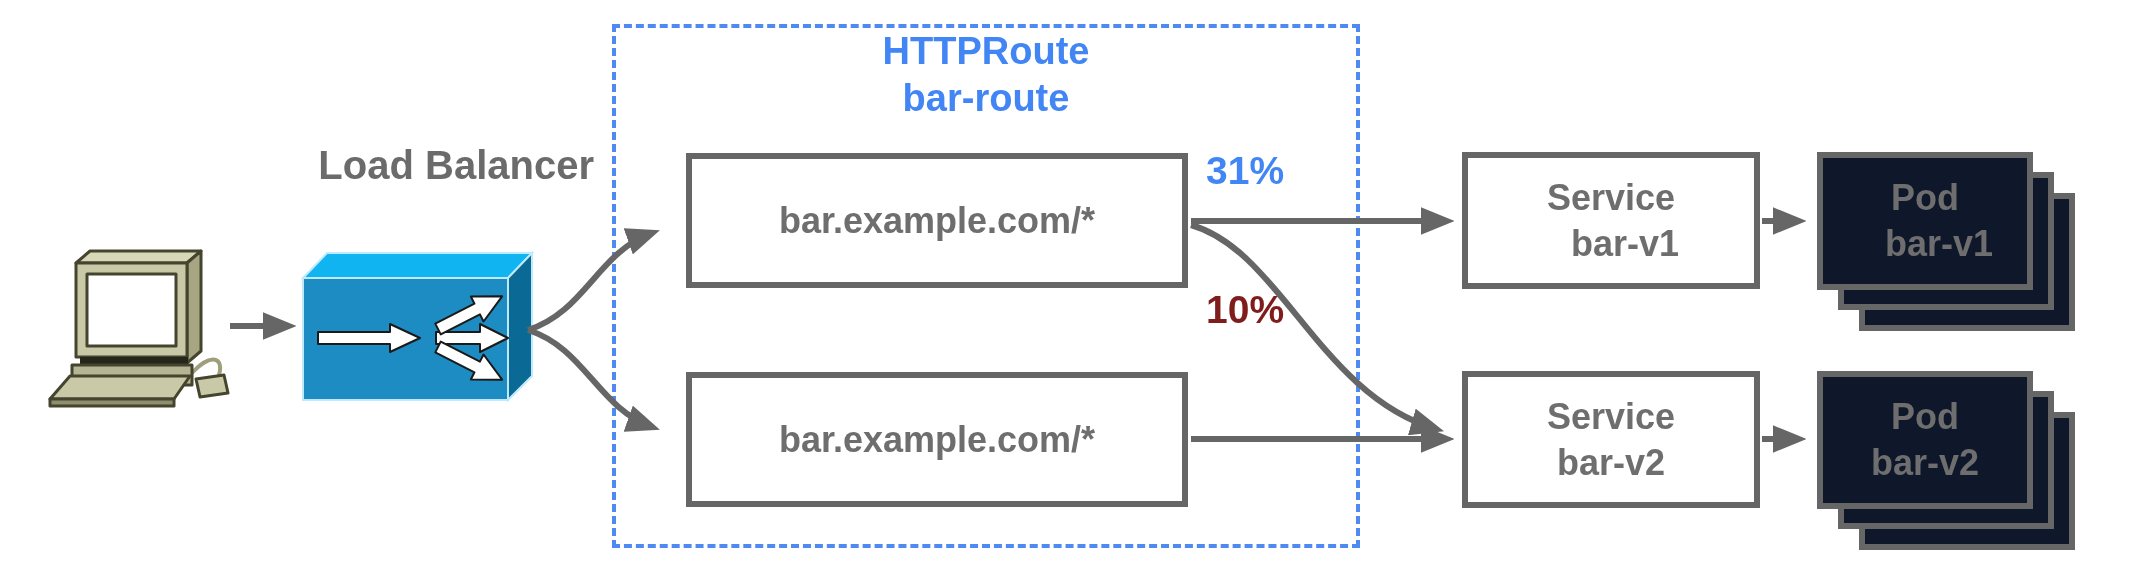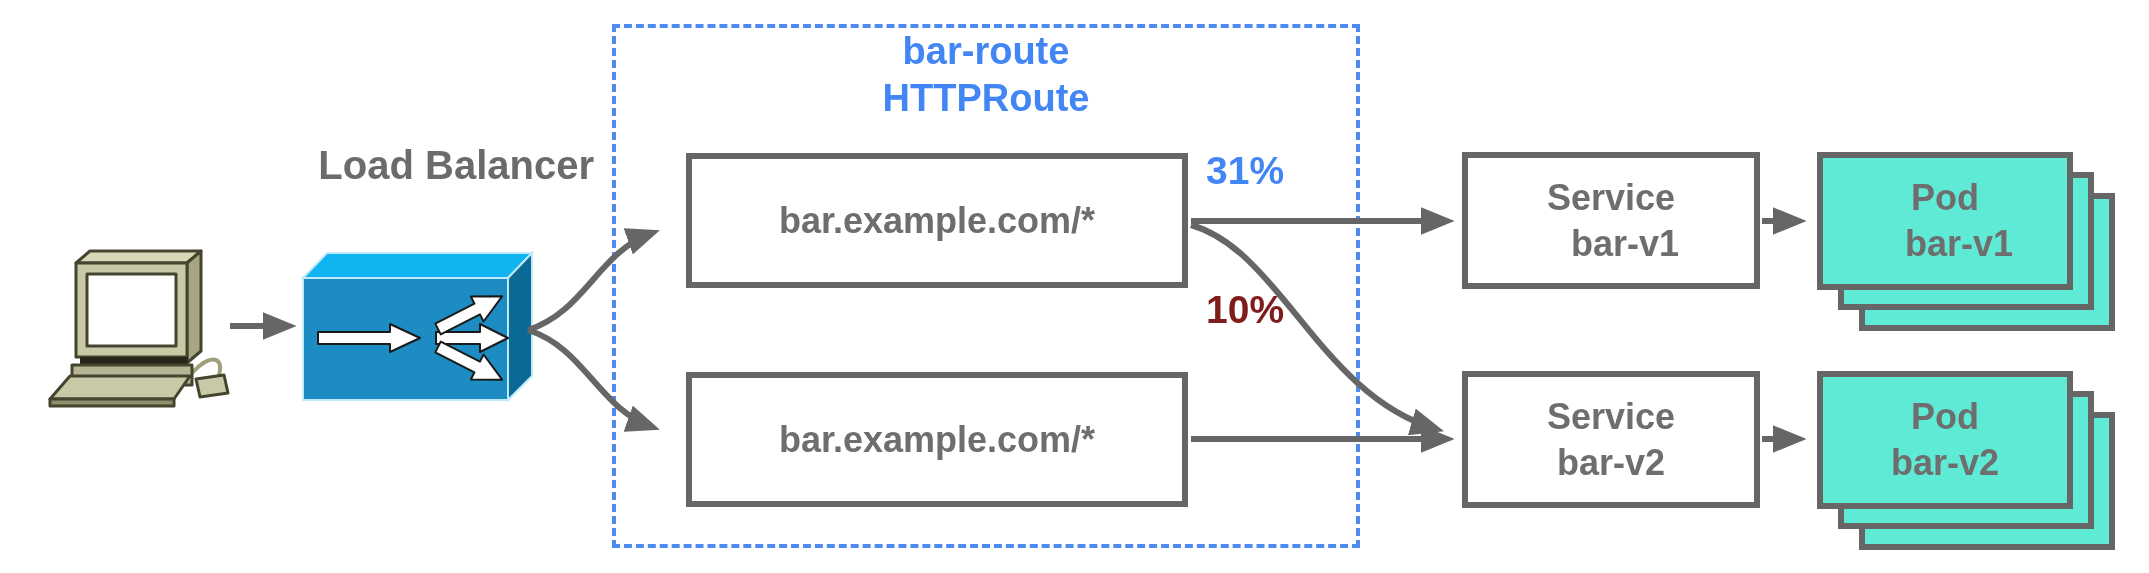--- a/index.html
+++ b/index.html
@@ -16,21 +16,21 @@
   .box{position:absolute;background:#ffffff;border:6px solid #666666;box-sizing:border-box;
           display:flex;flex-direction:column;align-items:center;justify-content:center;z-index:3;}
   .box .line{font-weight:700;font-size:36px;line-height:46px;color:#6e6e6e;white-space:nowrap;}
   .rule-top{left:686px;top:153px;width:502px;height:135px;}
   .rule-bottom{left:686px;top:372px;width:502px;height:135px;}
   .service-v1{left:1462px;top:152px;width:298px;height:137px;}
   .service-v2{left:1462px;top:371px;width:298px;height:137px;}
   .pod-stack{position:absolute;width:256px;height:138px;z-index:3;}
   .pod-stack-v1{left:1817px;top:152px;}
   .pod-stack-v2{left:1817px;top:371px;}
-  .pod-layer{position:absolute;width:256px;height:138px;background:#5eead4;
+  .pod-layer{position:absolute;width:216px;height:138px;background:#0f172a;
           border:6px solid #666666;box-sizing:border-box;}
   .pod-layer.back{left:42px;top:41px;}
   .pod-layer.mid{left:21px;top:20px;}
   .pod-layer.front{left:0;top:0;display:flex;flex-direction:column;align-items:center;justify-content:center;}
   .pod-layer .line{font-weight:700;font-size:36px;line-height:46px;color:#6e6e6e;white-space:nowrap;}
   .blue{color:#4285f4;margin-left:28px;}
   .green{color:#34a853;}
   .weight-label{position:absolute;z-index:3;font-weight:700;font-size:39px;line-height:42px;}
   .weight-90{left:1206px;top:150px;color:#4285f4;}
   .weight-10{left:1206px;top:289px;color:#7f1d1d;}
@@ -82,22 +82,22 @@
       <path d="M 1191 225 C 1280 250, 1320 395, 1436 429" marker-end="url(#ah)"></path>
       <path d="M 1191 439 H 1446" marker-end="url(#ah)"></path>
       <path d="M 1762 221 H 1798" marker-end="url(#ah)"></path>
       <path d="M 1762 439 H 1798" marker-end="url(#ah)"></path>
     </g>
   </svg>
 
   <div class="lb-label">Load Balancer</div>
 
   <div class="httproute-title">
+    <span>HTTPRoute</span>
     <span>bar-route</span>
-    <span>HTTPRoute</span>
   </div>
 
   <div class="weight-label weight-90">31%</div>
   <div class="weight-label weight-10">10%</div>
 
   <div class="box rule-top">
     <div class="line">bar.example.com/*</div>
   </div>
 
   <div class="box rule-bottom">

